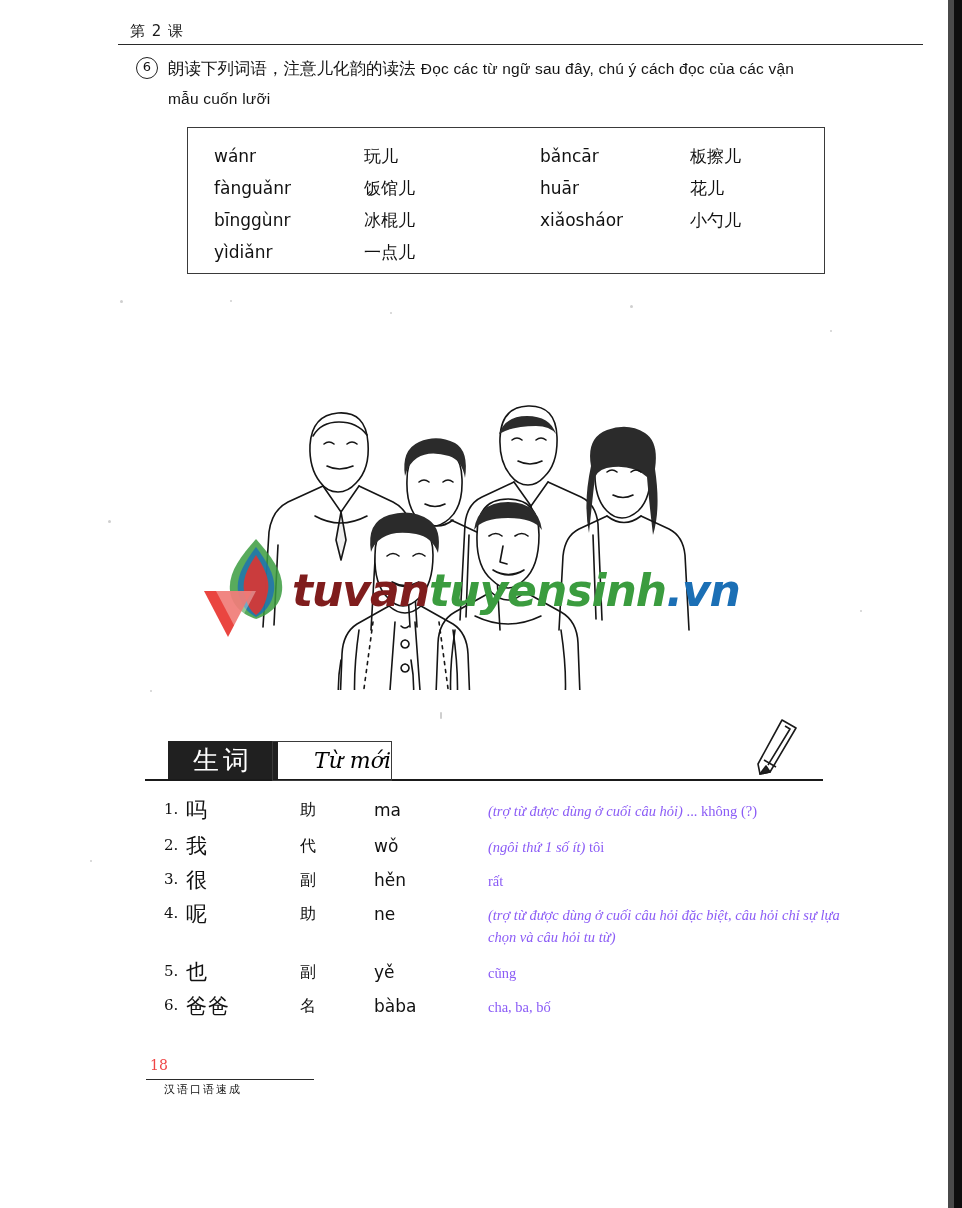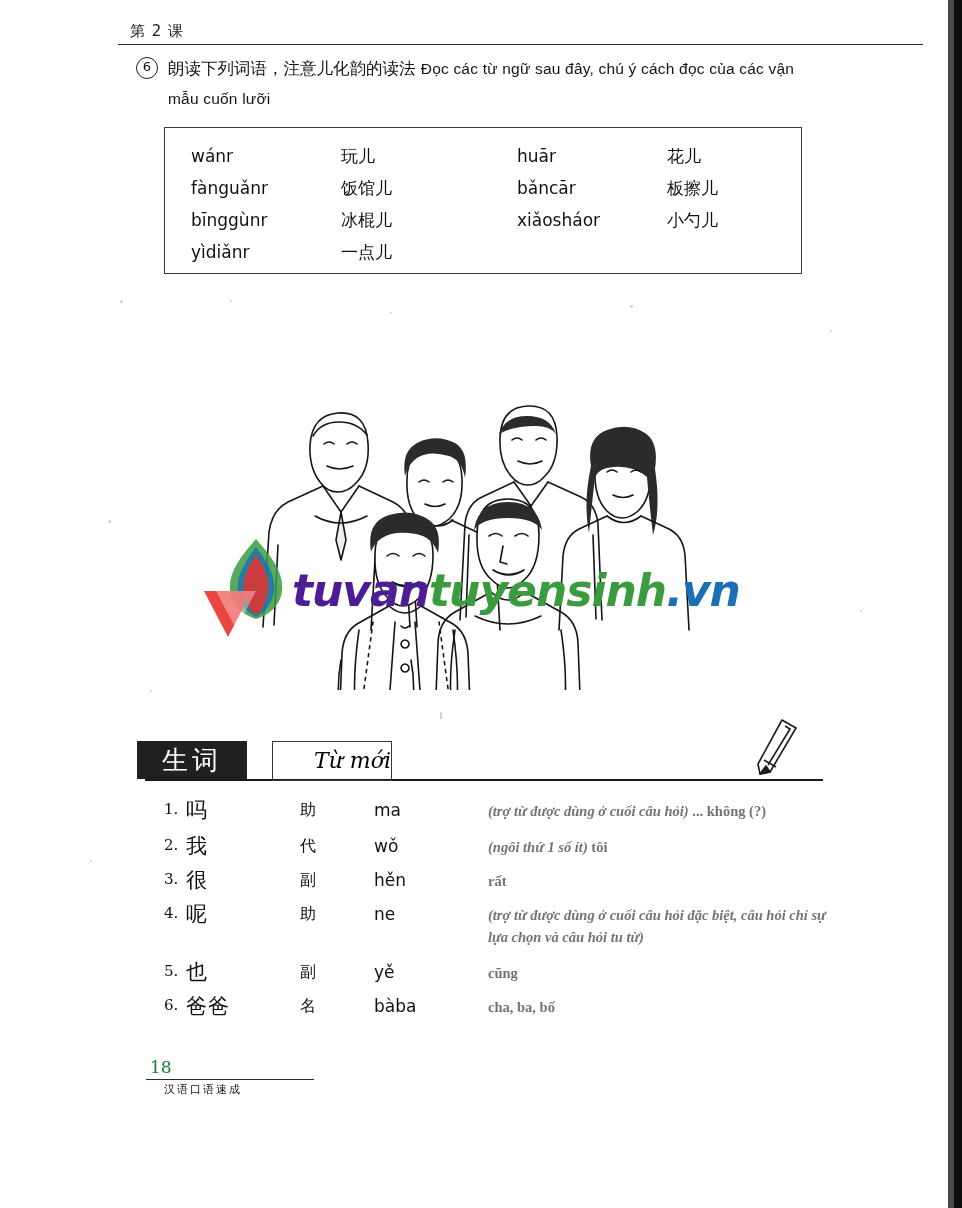--- a/index.html
+++ b/index.html
@@ -77,21 +77,21 @@
   }
   .ex-text .vn {
     font-family: "Liberation Sans", sans-serif;
     font-size: 15.5px;
     letter-spacing: 0.2px;
   }
 
   
   .word-box {
     position: absolute;
-    left: 164px; top: 127px;
+    left: 187px; top: 127px;
     width: 636px; height: 145px;
     border: 1px solid #3a3a3a;
   }
   .word-box .col {
     position: absolute;
     top: 12px;
   }
   .col-a { left: 26px; }
   .col-b { left: 352px; }
   .wrow {
@@ -131,34 +131,34 @@
   .wm-text {
     position: absolute;
     left: 96px; top: 32px;
     font-family: "DejaVu Sans", sans-serif;
     font-size: 44px;
     font-weight: bold;
     font-style: italic;
     letter-spacing: -1px;
     white-space: nowrap;
   }
-  .wm-text .a { color: #4c1d95; }
+  .wm-text .a { color: #7f1d1d; }
   .wm-text .b { color: #3b9c3f; font-style: italic; }
   .wm-text .c { color: #1b6fb5; }
 
   
   .nw-rule {
     position: absolute;
     left: 145px; top: 779px;
     width: 678px; height: 1.5px;
     background: #1a1a1a;
   }
   .nw-badge {
     position: absolute;
-    left: 137px; top: 741px;
+    left: 168px; top: 741px;
     width: 110px; height: 38px;
     background: #202020;
     color: #ffffff;
     font-family: "DejaVu Serif", serif;
     font-size: 26px;
     line-height: 38px;
     text-align: center;
     letter-spacing: 4px;
   }
   .nw-sub {
@@ -219,32 +219,31 @@
     font-size: 17px;
     color: #111;
   }
   .v-def {
     position: absolute;
     left: 336px;
     width: 360px;
     font-family: "Liberation Serif", serif;
     font-size: 14.5px;
     line-height: 22px;
-    color: #737373;
-    font-weight: bold;
+    color: #8b5cf6;
   }
   .v-def i { font-style: italic; }
 
   
   .page-num {
     position: absolute;
     left: 150px; top: 1057px;
     font-family: "DejaVu Serif", serif;
-    font-size: 17px;
-    color: #15803d;
+    font-size: 14px;
+    color: #ef4444;
   }
   .footer-rule {
     position: absolute;
     left: 146px; top: 1079px;
     width: 168px; height: 1px;
     background: #2a2a2a;
   }
   .footer-title {
     position: absolute;
     left: 164px; top: 1082px;
@@ -300,24 +299,24 @@
       </div>
       <div class="wrow">
         <span class="pinyin">bīnggùnr</span><span class="hanzi">冰棍儿</span>
       </div>
       <div class="wrow">
         <span class="pinyin">yìdiǎnr</span><span class="hanzi">一点儿</span>
       </div>
     </div>
     <div class="col col-b">
       <div class="wrow">
+        <span class="pinyin">bǎncār</span><span class="hanzi">板擦儿</span>
+      </div>
+      <div class="wrow">
         <span class="pinyin">huār</span><span class="hanzi">花儿</span>
-      </div>
-      <div class="wrow">
-        <span class="pinyin">bǎncār</span><span class="hanzi">板擦儿</span>
       </div>
       <div class="wrow">
         <span class="pinyin">xiǎosháor</span><span class="hanzi">小勺儿</span>
       </div>
     </div>
   </div>
 
   <div class="illustration">
     <svg width="450" height="360" viewBox="0 0 450 360" xmlns="http://www.w3.org/2000/svg">
       <g fill="none" stroke="#151515" stroke-width="1.6" stroke-linecap="round" stroke-linejoin="round">

